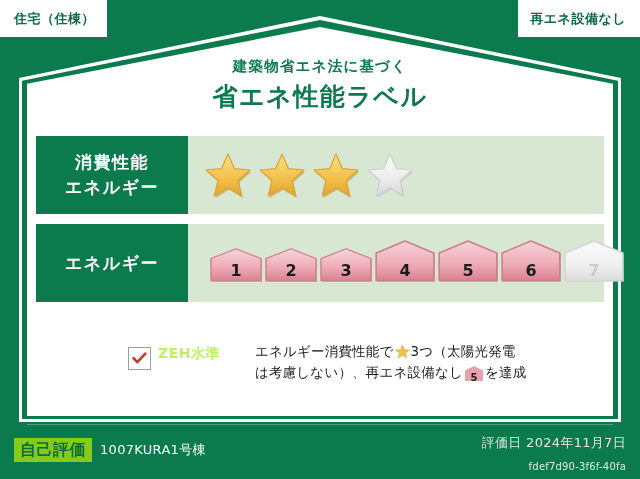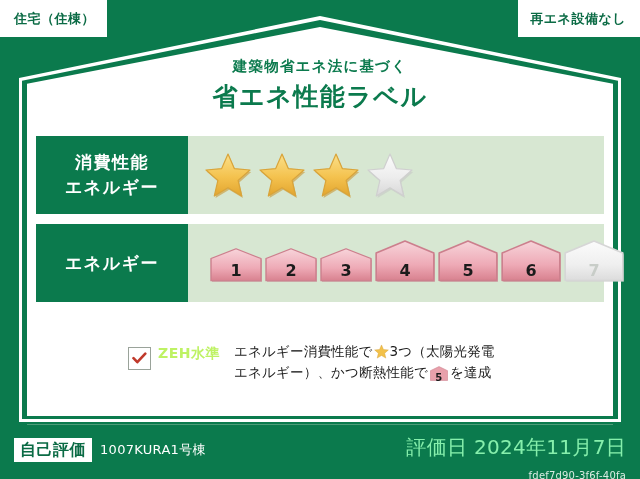--- a/index.html
+++ b/index.html
@@ -134,21 +134,21 @@
   }
   .zeh-title{
     color:#bef264;
     font-size:14px;font-weight:bold;
     margin-left:7px;
     margin-top:4px;
     letter-spacing:0.5px;
     white-space:nowrap;
   }
   .zeh-text{
-    margin-left:14px;
+    margin-left:35px;
     font-size:13.5px;
     color:#1b1b1b;
     line-height:1.55;
     letter-spacing:0.2px;
     white-space:nowrap;
   }
   .inline-star{vertical-align:-3px;margin:0 1px;}
   .inline-house{vertical-align:-4px;margin:0 2px;position:relative;display:inline-block;}
   .inline-house .ih-num{
     position:absolute;left:0;right:0;bottom:1px;text-align:center;
@@ -166,41 +166,41 @@
     position:absolute;
     left:0; right:0; top:430px;
     height:49px;
     color:#ffffff;
   }
   .footer-left{
     position:absolute; left:14px; top:8px;
     display:flex; align-items:center;
   }
   .badge-self{
-    background:#ffffff;
+    background:#84cc16;
     color:#0b6b45;
     font-weight:bold;
     font-size:16px;
     padding:2px 6px;
     letter-spacing:0.5px;
     line-height:1.25;
   }
   .bldg-name{
     margin-left:8px;
     font-size:13px;
     color:#ffffff;
     letter-spacing:0.3px;
   }
   .footer-right{
     position:absolute; right:14px; top:4px;
     text-align:right;
   }
   .eval-date{
-    font-size:20px;
-    color:#86efac;
+    font-size:13px;
+    color:#e5e5e5;
     letter-spacing:0.3px;
     white-space:nowrap;
   }
   .doc-id{
     font-size:10px;
     color:#d9ece2;
     margin-top:9px;
     letter-spacing:0.2px;
   }
 </style>
@@ -372,21 +372,21 @@
       </svg>
     </div>
     <div class="zeh-title">ZEH水準</div>
     <div class="zeh-text">
       <div>
         <span>エネルギー消費性能で</span><svg class="inline-star" width="15" height="15" viewBox="0 0 48 46">
             <polygon points="24,2 30.3,16.6 46,18 34.1,28.4 37.7,44 24,35.8 10.3,44 13.9,28.4 2,18 17.7,16.6" fill="#f2c14a" stroke="#d9a43a" stroke-width="1.4"></polygon>
           </svg><span>3つ（太陽光発電</span>
       </div>
       <div>
-        <span>エネルギー）、かつ断熱性能で</span><span class="inline-house"><svg width="18" height="15" viewBox="0 0 52 42">
+        <span>は考慮しない）、再エネ設備なし</span><span class="inline-house"><svg width="18" height="15" viewBox="0 0 52 42">
               <polygon points="26,1 51,13 51,41 1,41 1,13" fill="#e8a0ab" stroke="#cc7f8d" stroke-width="1.6" stroke-linejoin="round"></polygon>
             </svg><span class="ih-num">5</span></span><span>を達成</span>
       </div>
     </div>
   </div>
 
   <div class="footer-rule"></div>
 
   <div class="footer">
     <div class="footer-left">

